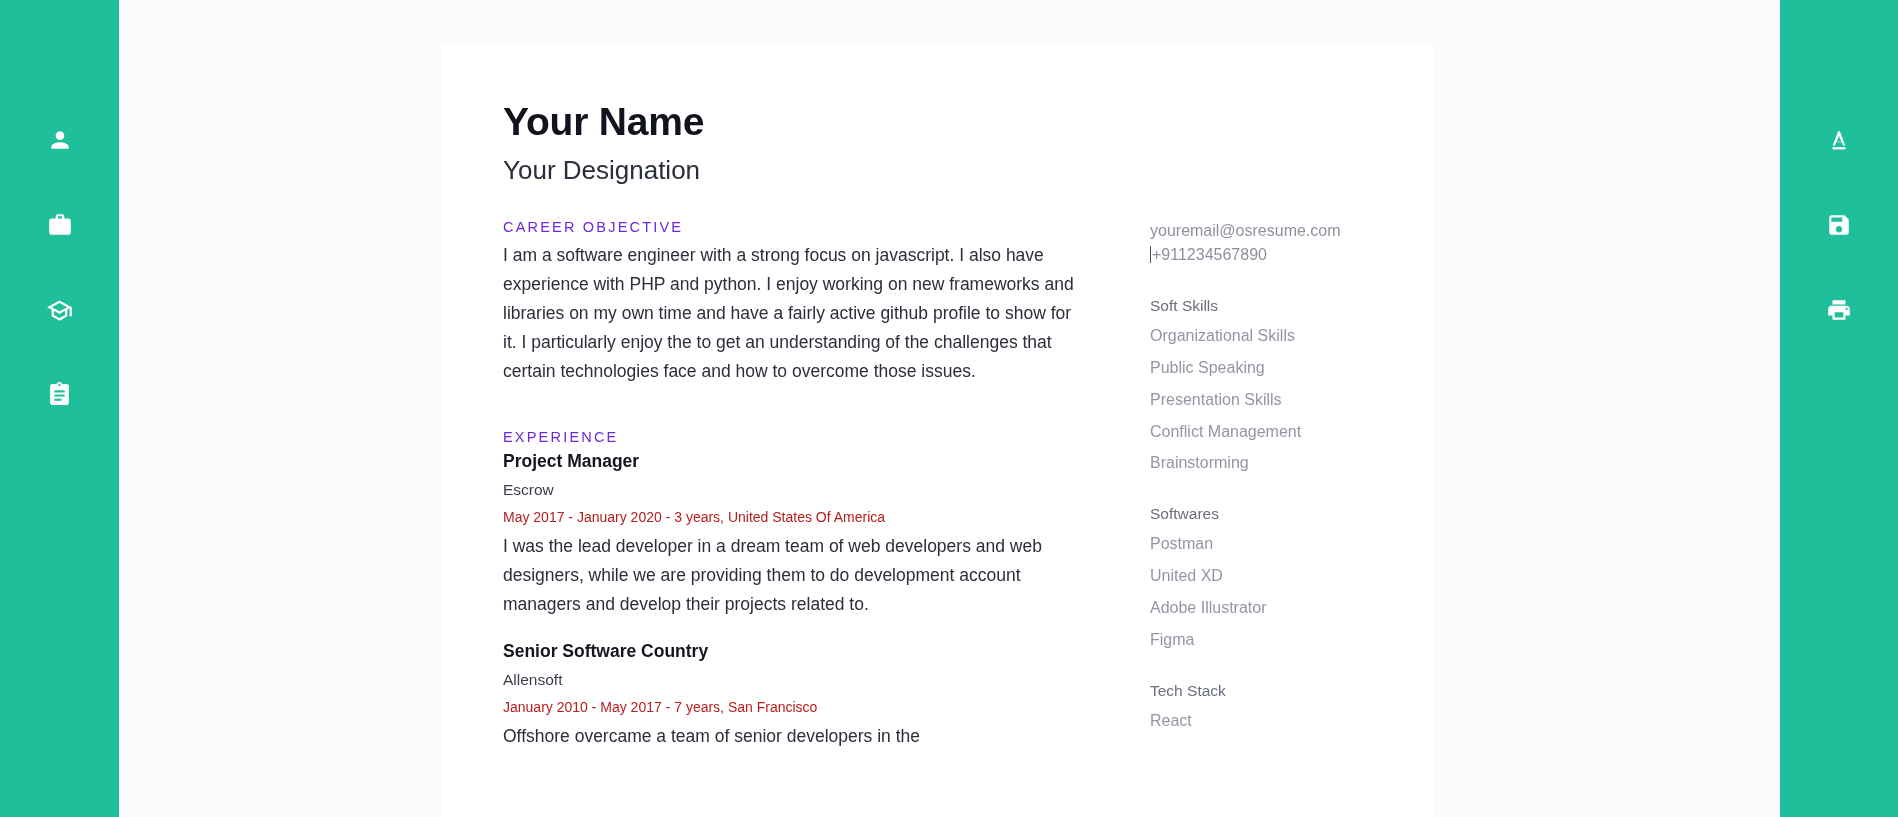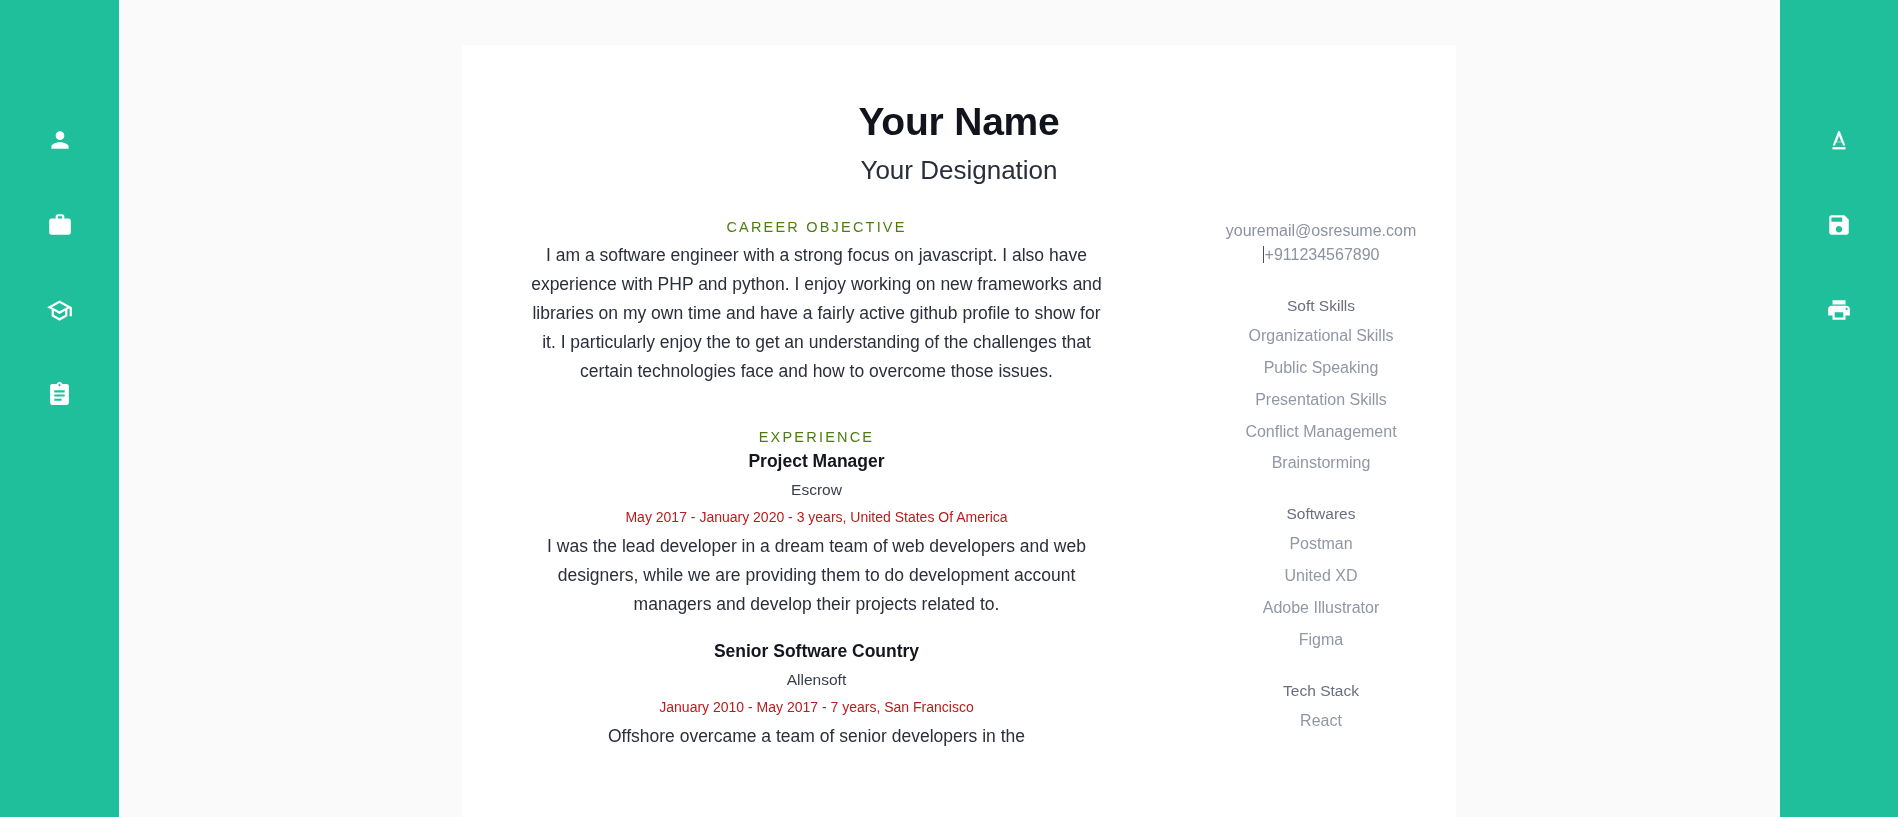--- a/index.html
+++ b/index.html
@@ -53,28 +53,27 @@
   .sidebar.left .side-btn:nth-of-type(3)  { position: absolute; top: 282px; }
   .sidebar.left .side-btn:nth-of-type(4)  { position: absolute; top: 366px; }
 
   .sidebar.right .side-btn:nth-of-type(1) { position: absolute; top: 112px; }
   .sidebar.right .side-btn:nth-of-type(2) { position: absolute; top: 197px; }
   .sidebar.right .side-btn:nth-of-type(3) { position: absolute; top: 282px; }
 
   
   .resume-card {
     position: absolute;
-    left: 462px;
+    left: 441px;
     top: 45px;
     width: 994px;
     height: 772px;
     background: #ffffff;
     overflow: hidden;
     padding: 55px 62px 0 62px;
-    text-align: center;
   }
 
   
   .res-name {
     font-size: 39px;
     font-weight: 700;
     color: #12141d;
     letter-spacing: -0.2px;
     line-height: 1.15;
   }
@@ -91,21 +90,21 @@
     display: flex;
     margin-top: 33px;
     gap: 62px;
   }
   .col-main  { width: 585px; flex: 0 0 585px; }
   .col-side  { width: 300px; flex: 0 0 300px; }
 
   .sec-title {
     font-size: 14.5px;
     font-weight: 400;
-    color: #4d7c0f;
+    color: #6d28d9;
     letter-spacing: 2.2px;
     text-transform: uppercase;
     margin-bottom: 6px;
   }
   .para {
     font-size: 17.5px;
     line-height: 1.66;
     color: #2b2e3b;
   }
   .sec-gap { margin-top: 43px; }

